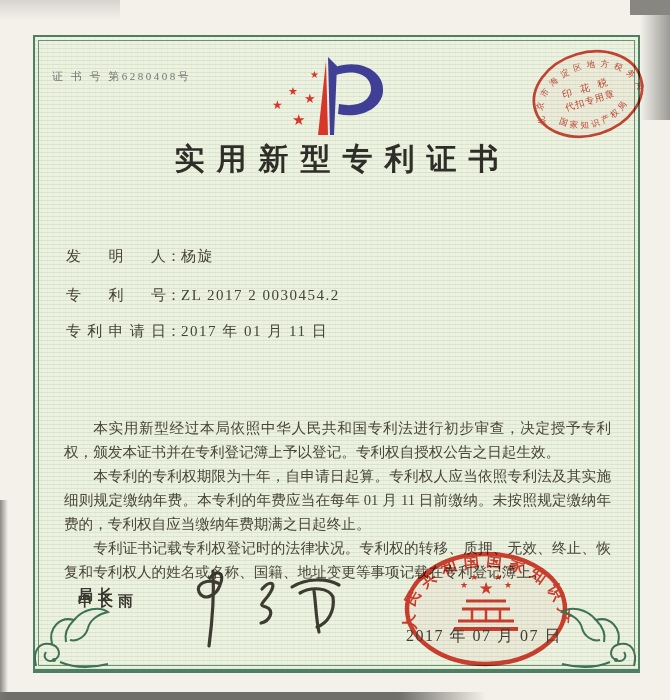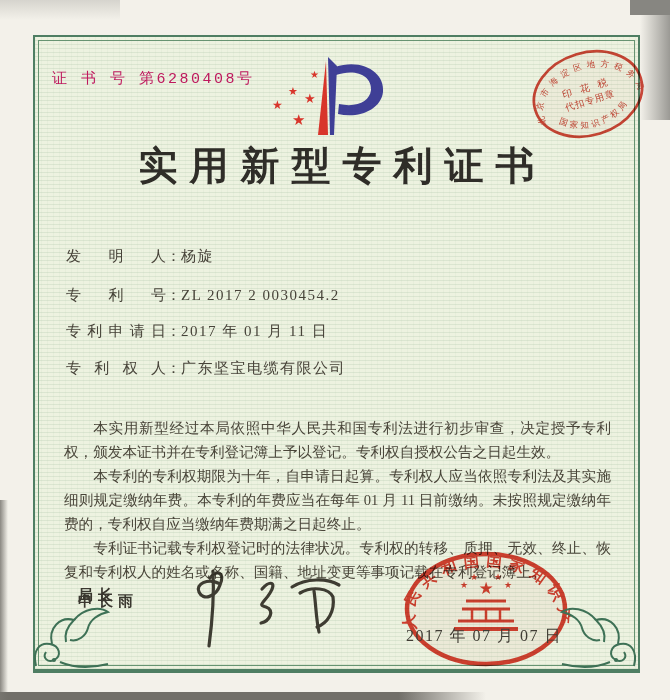--- a/index.html
+++ b/index.html
@@ -7,22 +7,22 @@
          font-family:"Liberation Serif","DejaVu Serif",serif;}
   
   .cert{position:absolute;left:33px;top:35px;width:603px;height:632px;
         border:2px solid #4e7e63;border-bottom-width:4px;
         background-color:#edf2e0;
         background-image:repeating-linear-gradient(0deg,rgba(108,150,112,.14) 0 1px,transparent 1px 4px),
                          repeating-linear-gradient(90deg,rgba(108,150,112,.05) 0 1px,transparent 1px 6px);
         z-index:1;}
   .cert::before{content:"";position:absolute;inset:3px;border:1px solid #679472;pointer-events:none;}
   .abs{position:absolute;z-index:2;}
-  .cert-no{left:52px;top:69px;font-size:15px;letter-spacing:2.5px;color:#be185d;font-family:Liberation Mono, monospace;}
-  .title{left:33px;width:607px;top:139px;text-align:center;font-size:39px;font-weight:bold;
+  .cert-no{left:52px;top:69px;font-size:11px;letter-spacing:2.5px;color:#737373;}
+  .title{left:33px;width:607px;top:139px;text-align:center;font-size:30px;font-weight:bold;
          letter-spacing:12px;padding-left:12px;box-sizing:border-box;color:#2f2d28;}
   .frow{left:66px;width:545px;font-size:15px;color:#474339;white-space:nowrap;}
   .flabel{display:inline-block;width:100px;text-align:justify;text-align-last:justify;vertical-align:top;}
   .fvalue{letter-spacing:1.5px;}
   .body-block{left:64px;top:416px;width:547px;font-size:14.6px;line-height:24px;
               color:#494539;text-align:justify;}
   .body-block p{margin:0;text-indent:2em;}
   .signer{left:78px;font-family:"Liberation Sans","DejaVu Sans",sans-serif;font-weight:600;
           font-size:15px;letter-spacing:5px;color:#3a372f;}
   .seal-date{left:406px;top:626px;font-size:16px;letter-spacing:1.5px;color:#403d35;z-index:5;}
@@ -69,23 +69,20 @@
   <div class="abs title">实用新型专利证书</div>
 
   <div class="abs frow" style="top:247px;">
     <span class="flabel">发明人</span><span>：</span><span class="fvalue">杨旋</span>
   </div>
   <div class="abs frow" style="top:286px;">
     <span class="flabel">专利号</span><span>：</span><span class="fvalue">ZL 2017 2 0030454.2</span>
   </div>
   <div class="abs frow" style="top:322px;">
     <span class="flabel">专利申请日</span><span>：</span><span class="fvalue">2017 年 01 月 11 日</span>
-  </div>
-  <div class="abs frow" style="top:359px;">
-    <span class="flabel">专利权人</span><span>：</span><span class="fvalue">广东坚宝电缆有限公司</span>
   </div>
 
   <div class="abs body-block">
     <p>本实用新型经过本局依照中华人民共和国专利法进行初步审查，决定授予专利权，颁发本证书并在专利登记簿上予以登记。专利权自授权公告之日起生效。</p>
     <p>本专利的专利权期限为十年，自申请日起算。专利权人应当依照专利法及其实施细则规定缴纳年费。本专利的年费应当在每年 01 月 11 日前缴纳。未按照规定缴纳年费的，专利权自应当缴纳年费期满之日起终止。</p>
     <p>专利证书记载专利权登记时的法律状况。专利权的转移、质押、无效、终止、恢复和专利权人的姓名或名称、国籍、地址变更等事项记载在专利登记簿上。</p>
   </div>
 
   <div class="abs signer" style="top:586px;">局长</div>
   <div class="abs signer" style="top:592px;">申长雨</div>

